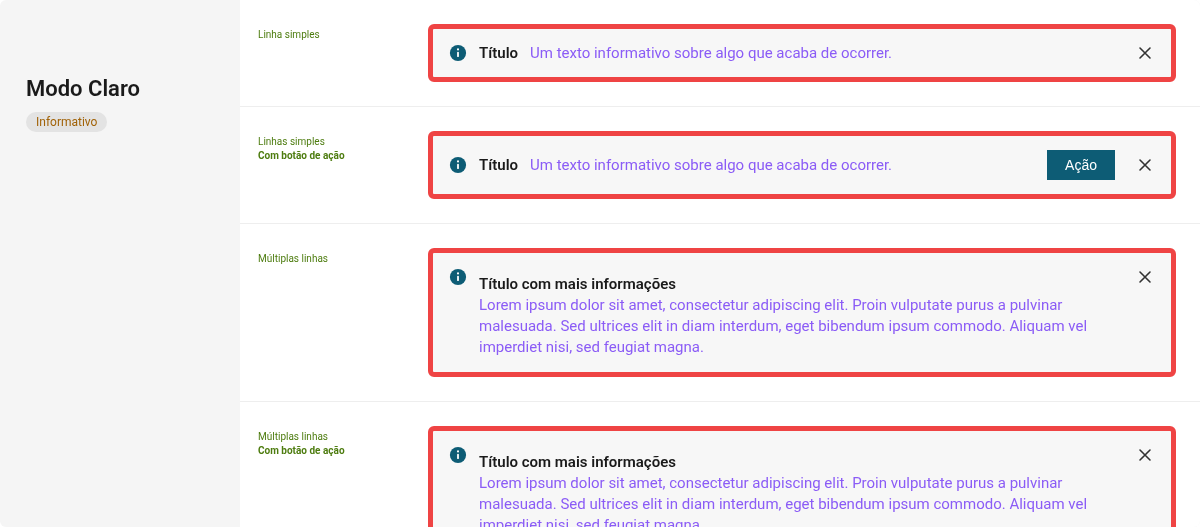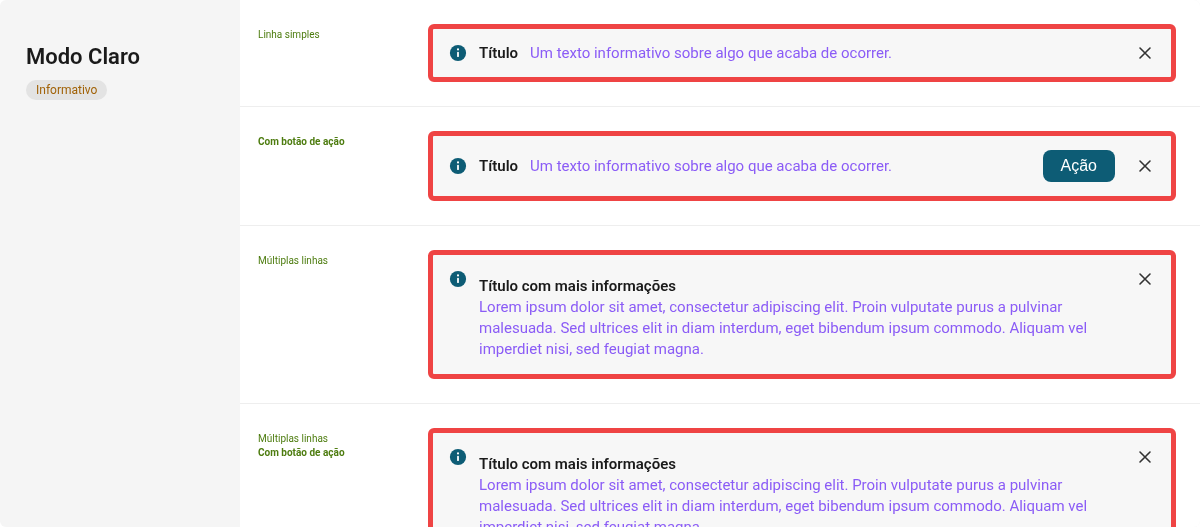--- a/index.html
+++ b/index.html
@@ -15,20 +15,21 @@
   display: flex;
   width: 100%;
   height: 100%;
   background: #f5f5f5;
   border-radius: 6px;
 }
 .sidebar {
   width: 240px;
   padding: 44px 26px;
   flex-shrink: 0;
+  margin-top: 32px;
 }
 .mode-title {
   font-size: 22px;
   font-weight: 600;
   color: #1a1a1a;
   margin-bottom: 10px;
 }
 .tag {
   display: inline-block;
   font-size: 12px;
@@ -98,23 +99,23 @@
   margin-bottom: 2px;
 }
 .toast-multi .toast-text {
   display: block;
   line-height: 1.4;
 }
 .action-btn {
   background: #0d5c75;
   color: #fff;
   border: none;
-  border-radius: 8px;
+  border-radius: 0;
   padding: 7px 18px;
-  font-size: 16px;
+  font-size: 14px;
   cursor: pointer;
   flex-shrink: 0;
 }
 .action-btn.below { margin-top: 12px; }
 .close-btn {
   background: none;
   border: none;
   cursor: pointer;
   padding: 2px;
   flex-shrink: 0;
@@ -157,20 +158,21 @@
                   <path d="M3 3 L13 13 M13 3 L3 13" stroke="#333" stroke-width="1.6" stroke-linecap="round"></path>
                 </svg>
             </span>
           </button>
         </div>
       </div>
     </div>
 
     <div class="row">
       <div class="label-col">
+        <span class="line1">Linhas simples</span>
         <span class="line2">Com botão de ação</span>
       </div>
       <div class="toast-col">
         <div class="toast single">
           <span class="info-icon">
             <svg viewBox="0 0 20 20">
                 <circle cx="10" cy="10" r="9" fill="#0d5c75"></circle>
                 <rect x="9" y="8.5" width="2" height="6" rx="1" fill="#fff"></rect>
                 <circle cx="10" cy="6" r="1.2" fill="#fff"></circle>
               </svg>

